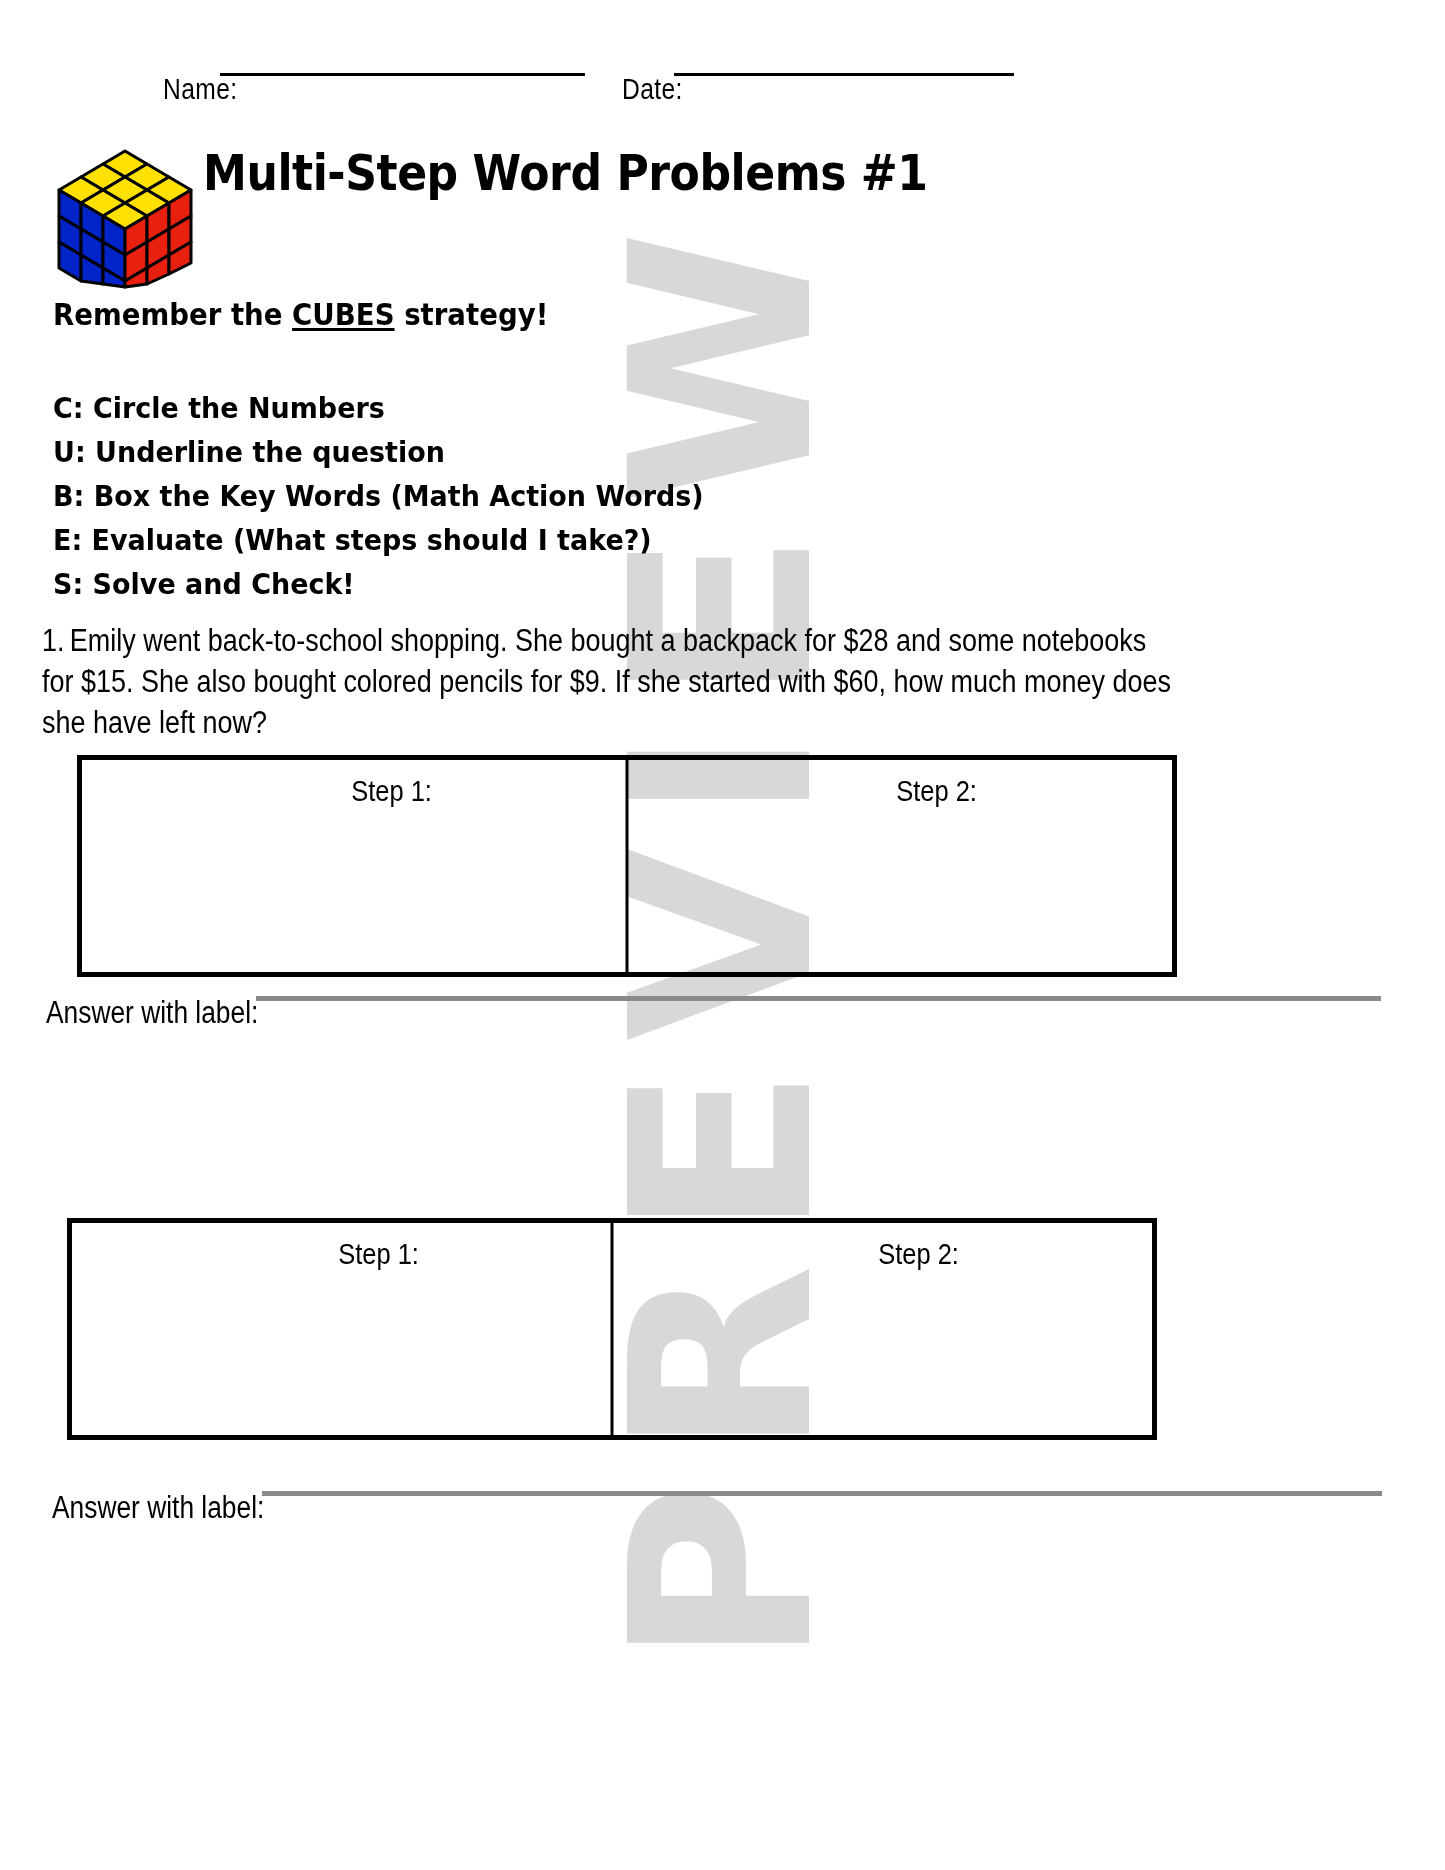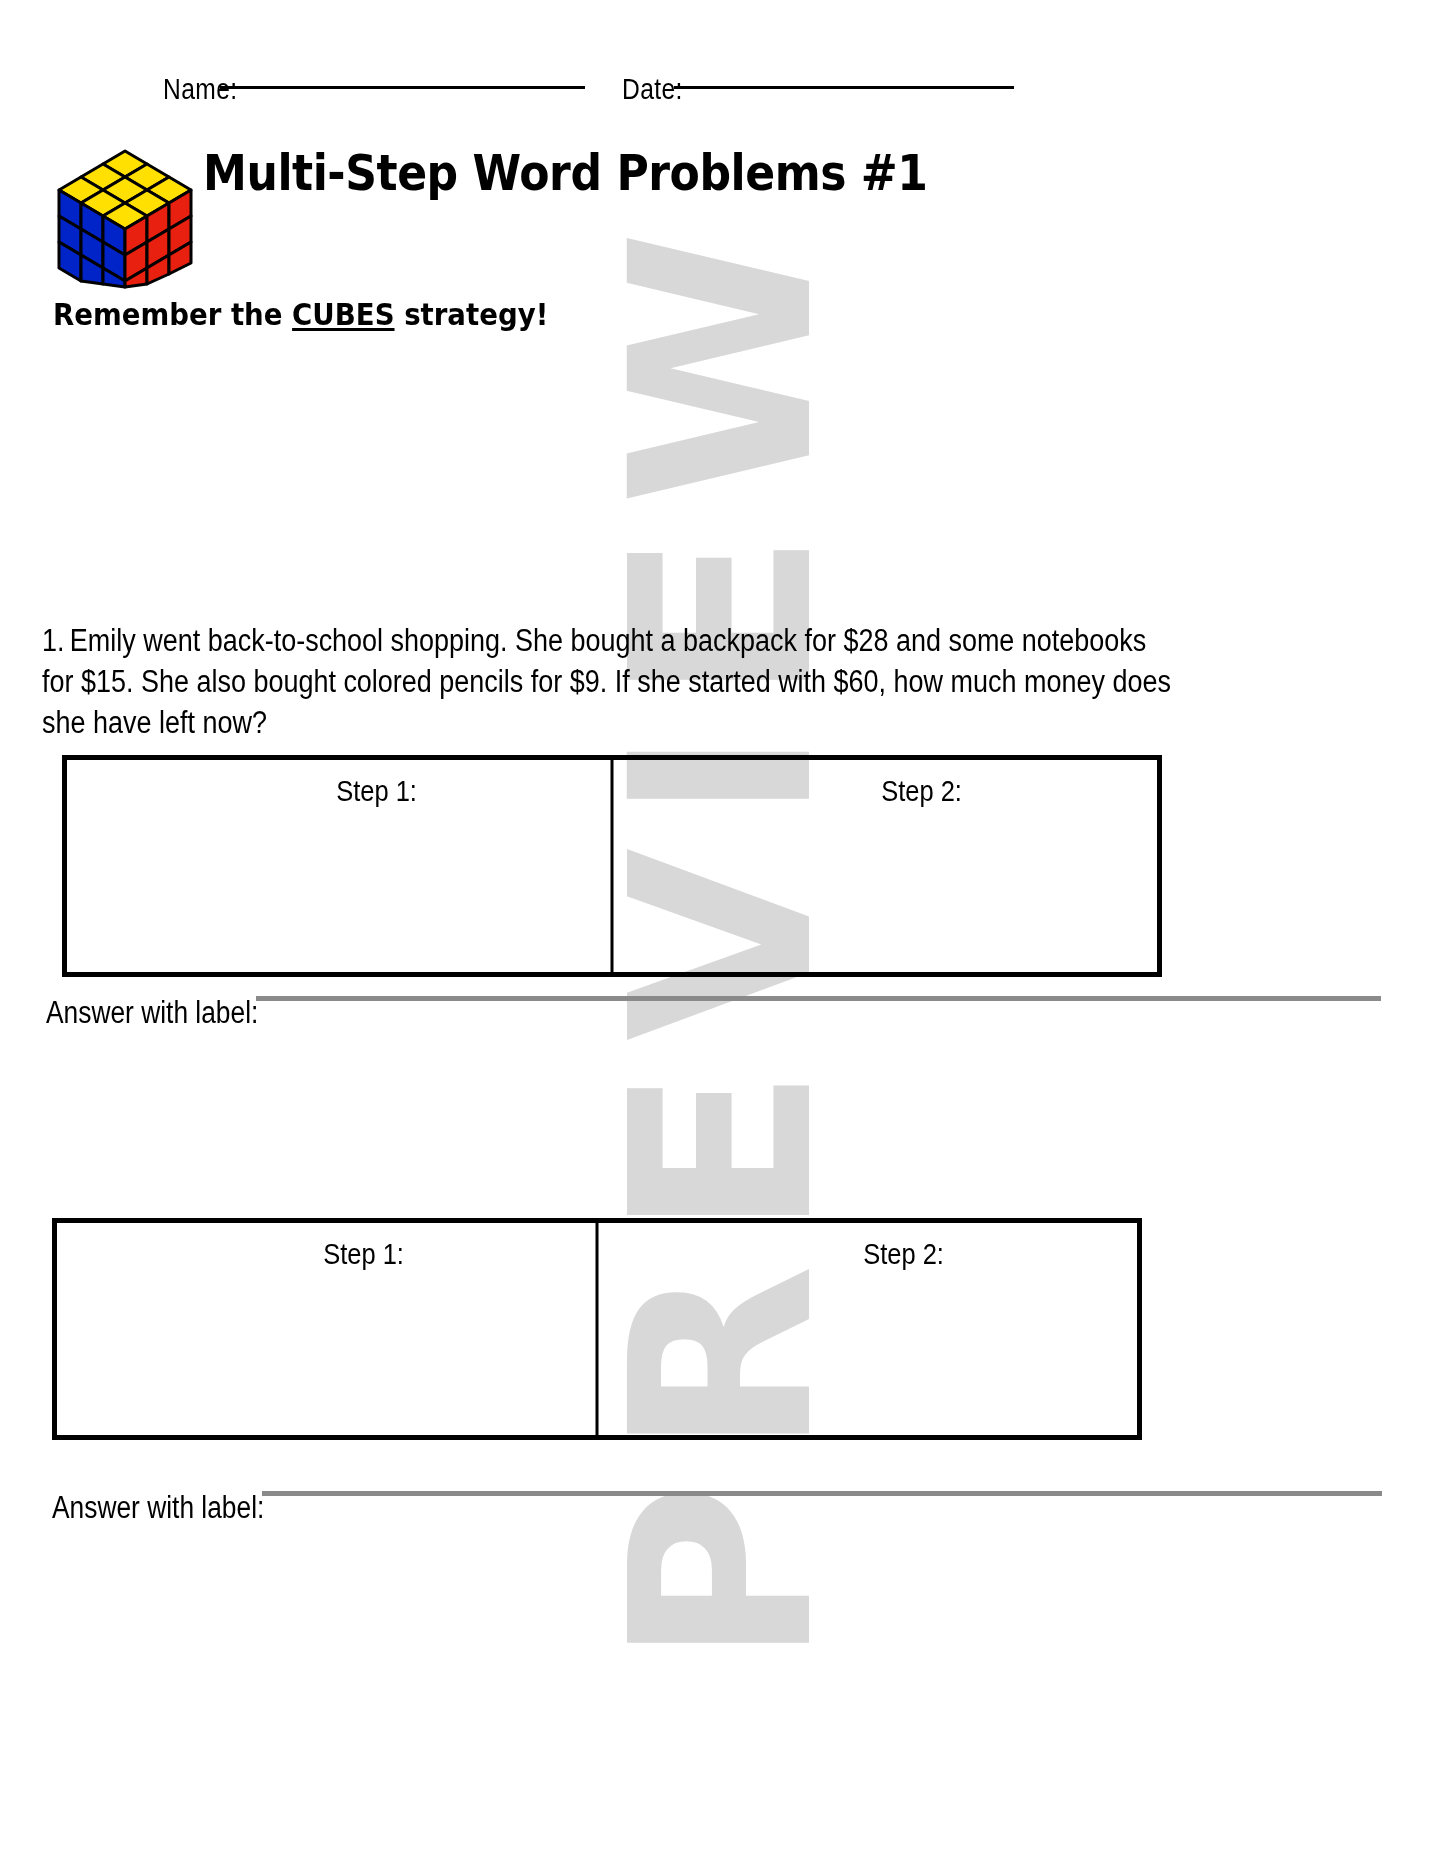--- a/index.html
+++ b/index.html
@@ -45,21 +45,21 @@
     width: 1445px;
     height: 1870px;
   }
 
   
   .namedate {
     position: absolute;
     left: 0; top: 72px;
     width: 1445px;
     display: flex;
-    align-items: center;
+    align-items: flex-start;
   }
   .nd-label {
     font-family: "Liberation Sans Narrow", "Liberation Sans", sans-serif;
     font-size: 30px;
     letter-spacing: 0.5px;
     transform: scaleX(0.82);
     transform-origin: left bottom;
     white-space: nowrap;
   }
   .nd-rule {
@@ -136,20 +136,21 @@
   }
   #problem-1-body { margin-left: 32px; }
   #problem-2-text { left: 32px; top: 1063px; width: 1160px; }
 
   
   .step-box {
     position: absolute;
     border: 5px solid #000;
     background: transparent;
     box-sizing: border-box;
+    margin-left: 15px;
   }
   .step-box .divider {
     position: absolute;
     left: 50%; top: 0; bottom: 0;
     width: 3px;
     background: #000;
     transform: translateX(-1.5px);
   }
   .step-box .step-label {
     position: absolute;
@@ -246,20 +247,29 @@
         </g>
       </svg>
     </div>
     <div class="worksheet-title">Multi-Step Word Problems #1</div>
   </div>
 
   <div class="cubes-head">
     <span>Remember the </span><u>CUBES</u><span> strategy!</span>
   </div>
 
+  <div class="cubes-list">
+    <ul>
+      <li>C: Circle the Numbers</li>
+      <li>U: Underline the question</li>
+      <li>B: Box the Key Words (Math Action Words)</li>
+      <li>E: Evaluate (What steps should I take?)</li>
+      <li>S: Solve and Check!</li>
+    </ul>
+  </div>
 
   <div class="problem-text" id="problem-1-text">
     <span class="ptxt" style="display:block;">
       <span class="pnum">1.</span>
       <span id="problem-1-body">Emily went back-to-school shopping. She bought a backpack for $28 and some notebooks for $15. She also bought colored pencils for $9. If she started with $60, how much money does she have left now?</span>
     </span>
   </div>
 
   <div class="step-box" id="step-box-1">
     <div class="divider"></div>

